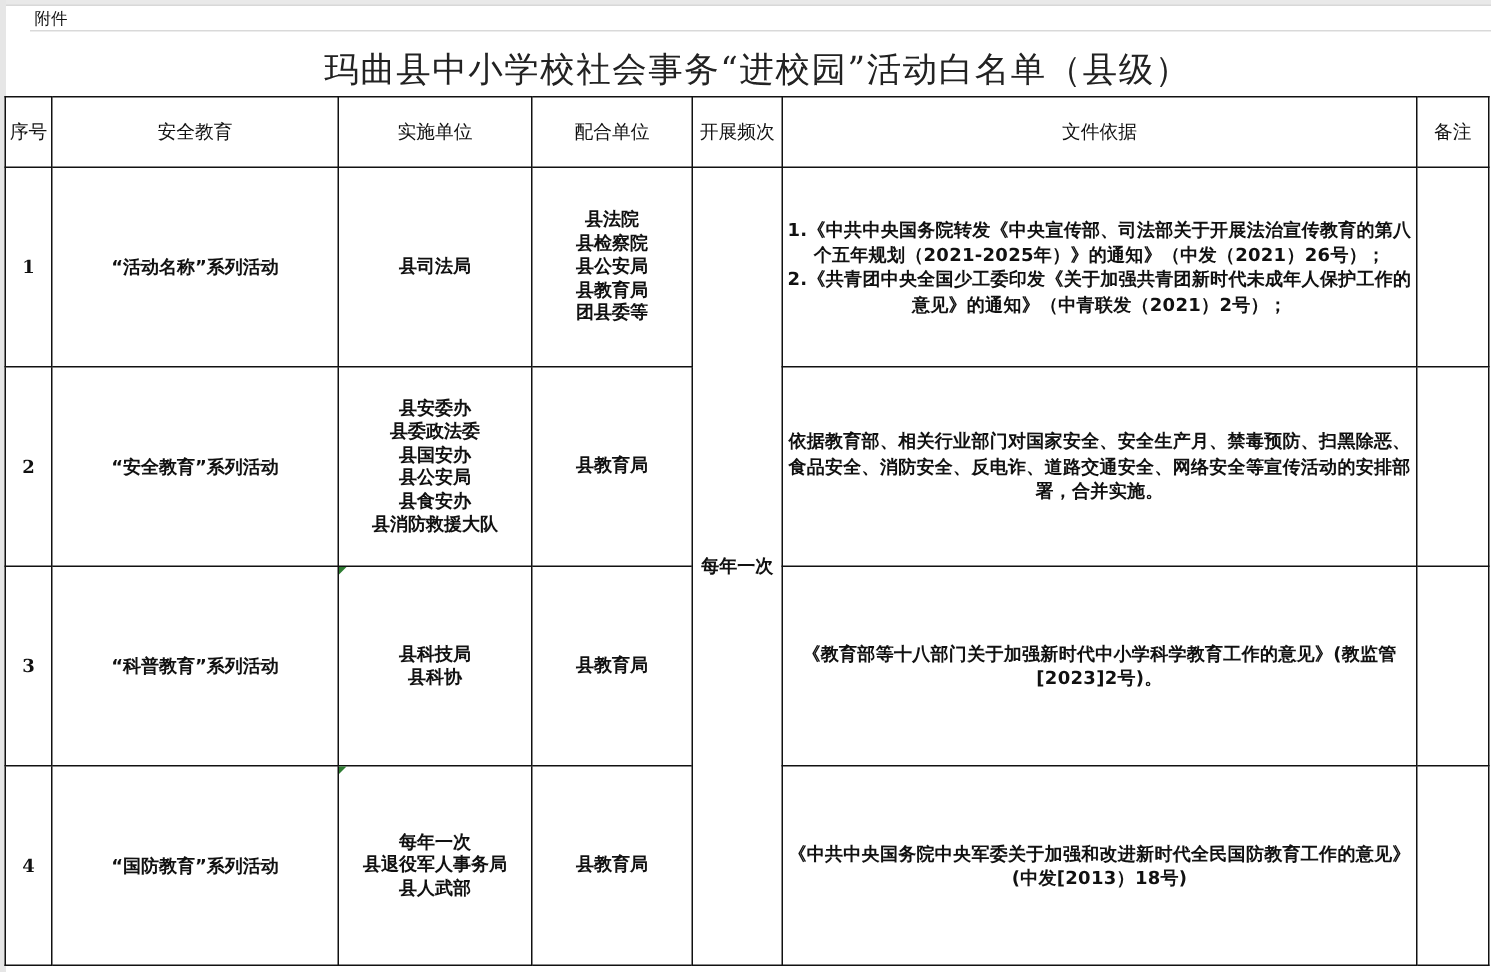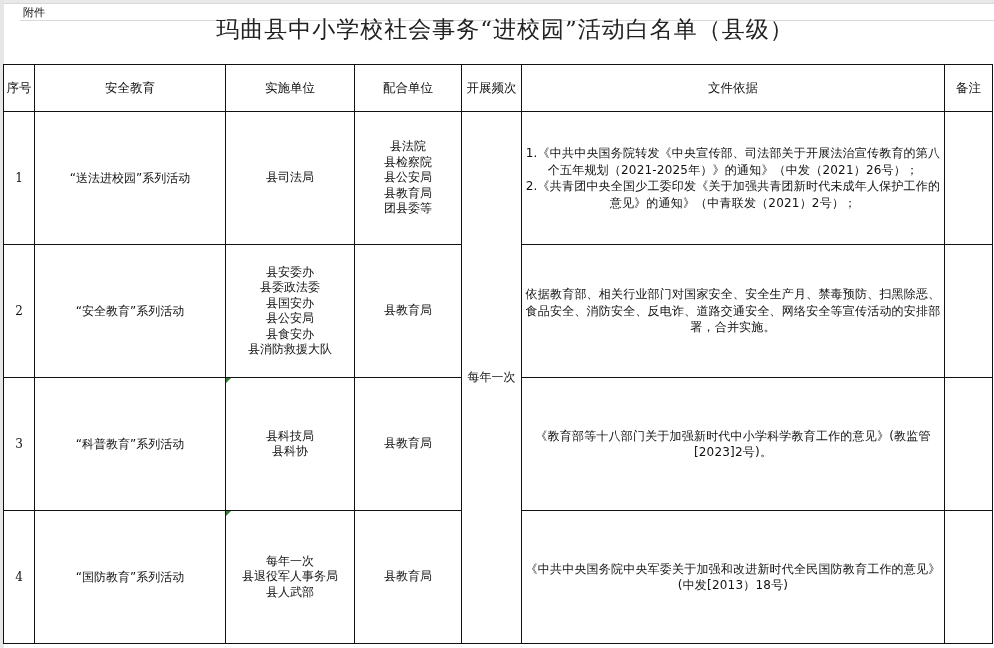--- a/index.html
+++ b/index.html
@@ -19,37 +19,37 @@
     .topgutter {
       position: absolute; left: 0; top: 0; width: 994px; height: 3px; background: #e9e9e9;
       border-bottom: 1px solid #d8d8d8;
     }
     .attach-row {
       position: absolute; left: 20px; top: 4px; width: 990px; height: 17px;
       border-bottom: 1px solid #d9d9d9;
       font-size: 11px; line-height: 17px; padding-left: 3px; box-sizing: border-box;
     }
     .title-row {
-      position: absolute; left: 4px; top: 6px; width: 990px; height: 42px;
+      position: absolute; left: 4px; top: 24px; width: 990px; height: 42px;
       text-align: center; font-size: 23px; line-height: 46px;
       font-family: "DejaVu Serif", "Liberation Serif", serif;
       letter-spacing: 1px; color: #222;
       padding-left: 12px; box-sizing: border-box;
     }
     table.main {
       position: absolute; left: 3px; top: 64px;
       border-collapse: collapse; table-layout: fixed;
       width: 989px;
     }
     table.main td, table.main th {
       border: 1.5px solid #111; padding: 0; font-weight: normal;
       font-size: 12px; text-align: center; vertical-align: middle;
     }
     table.main th { height: 46px; font-size: 12.5px; }
-    table.main tr.datarow td { height: 132px; }
+    table.main tr.datarow td { height: 132px; font-weight: bold; }
     .multi { line-height: 15.5px; }
     .doc {
       text-align: right; padding: 0 3px !important;
       font-size: 11.5px; line-height: 16.5px; letter-spacing: 0.2px;
     }
     .seq { font-family: "DejaVu Serif", "Liberation Serif", serif; font-size: 12px; }
     .freq { font-size: 12px; }
     .marker {
       position: absolute; width: 0; height: 0;
       border-top: 5px solid #2e7d32; border-right: 5px solid transparent;
@@ -82,21 +82,21 @@
     <th>安全教育</th>
     <th>实施单位</th>
     <th>配合单位</th>
     <th>开展频次</th>
     <th>文件依据</th>
     <th>备注</th>
   </tr>
 
   <tr class="datarow">
     <td class="seq">1</td>
-    <td>“送法进校园”系列活动</td>
+    <td>“活动名称”系列活动</td>
     <td class="multi">
       <span class="line">县司法局</span>
     </td>
     <td class="multi">
       <span class="line">县法院</span>
       <span class="line">县检察院</span>
       <span class="line">县公安局</span>
       <span class="line">县教育局</span>
       <span class="line">团县委等</span>
     </td>

